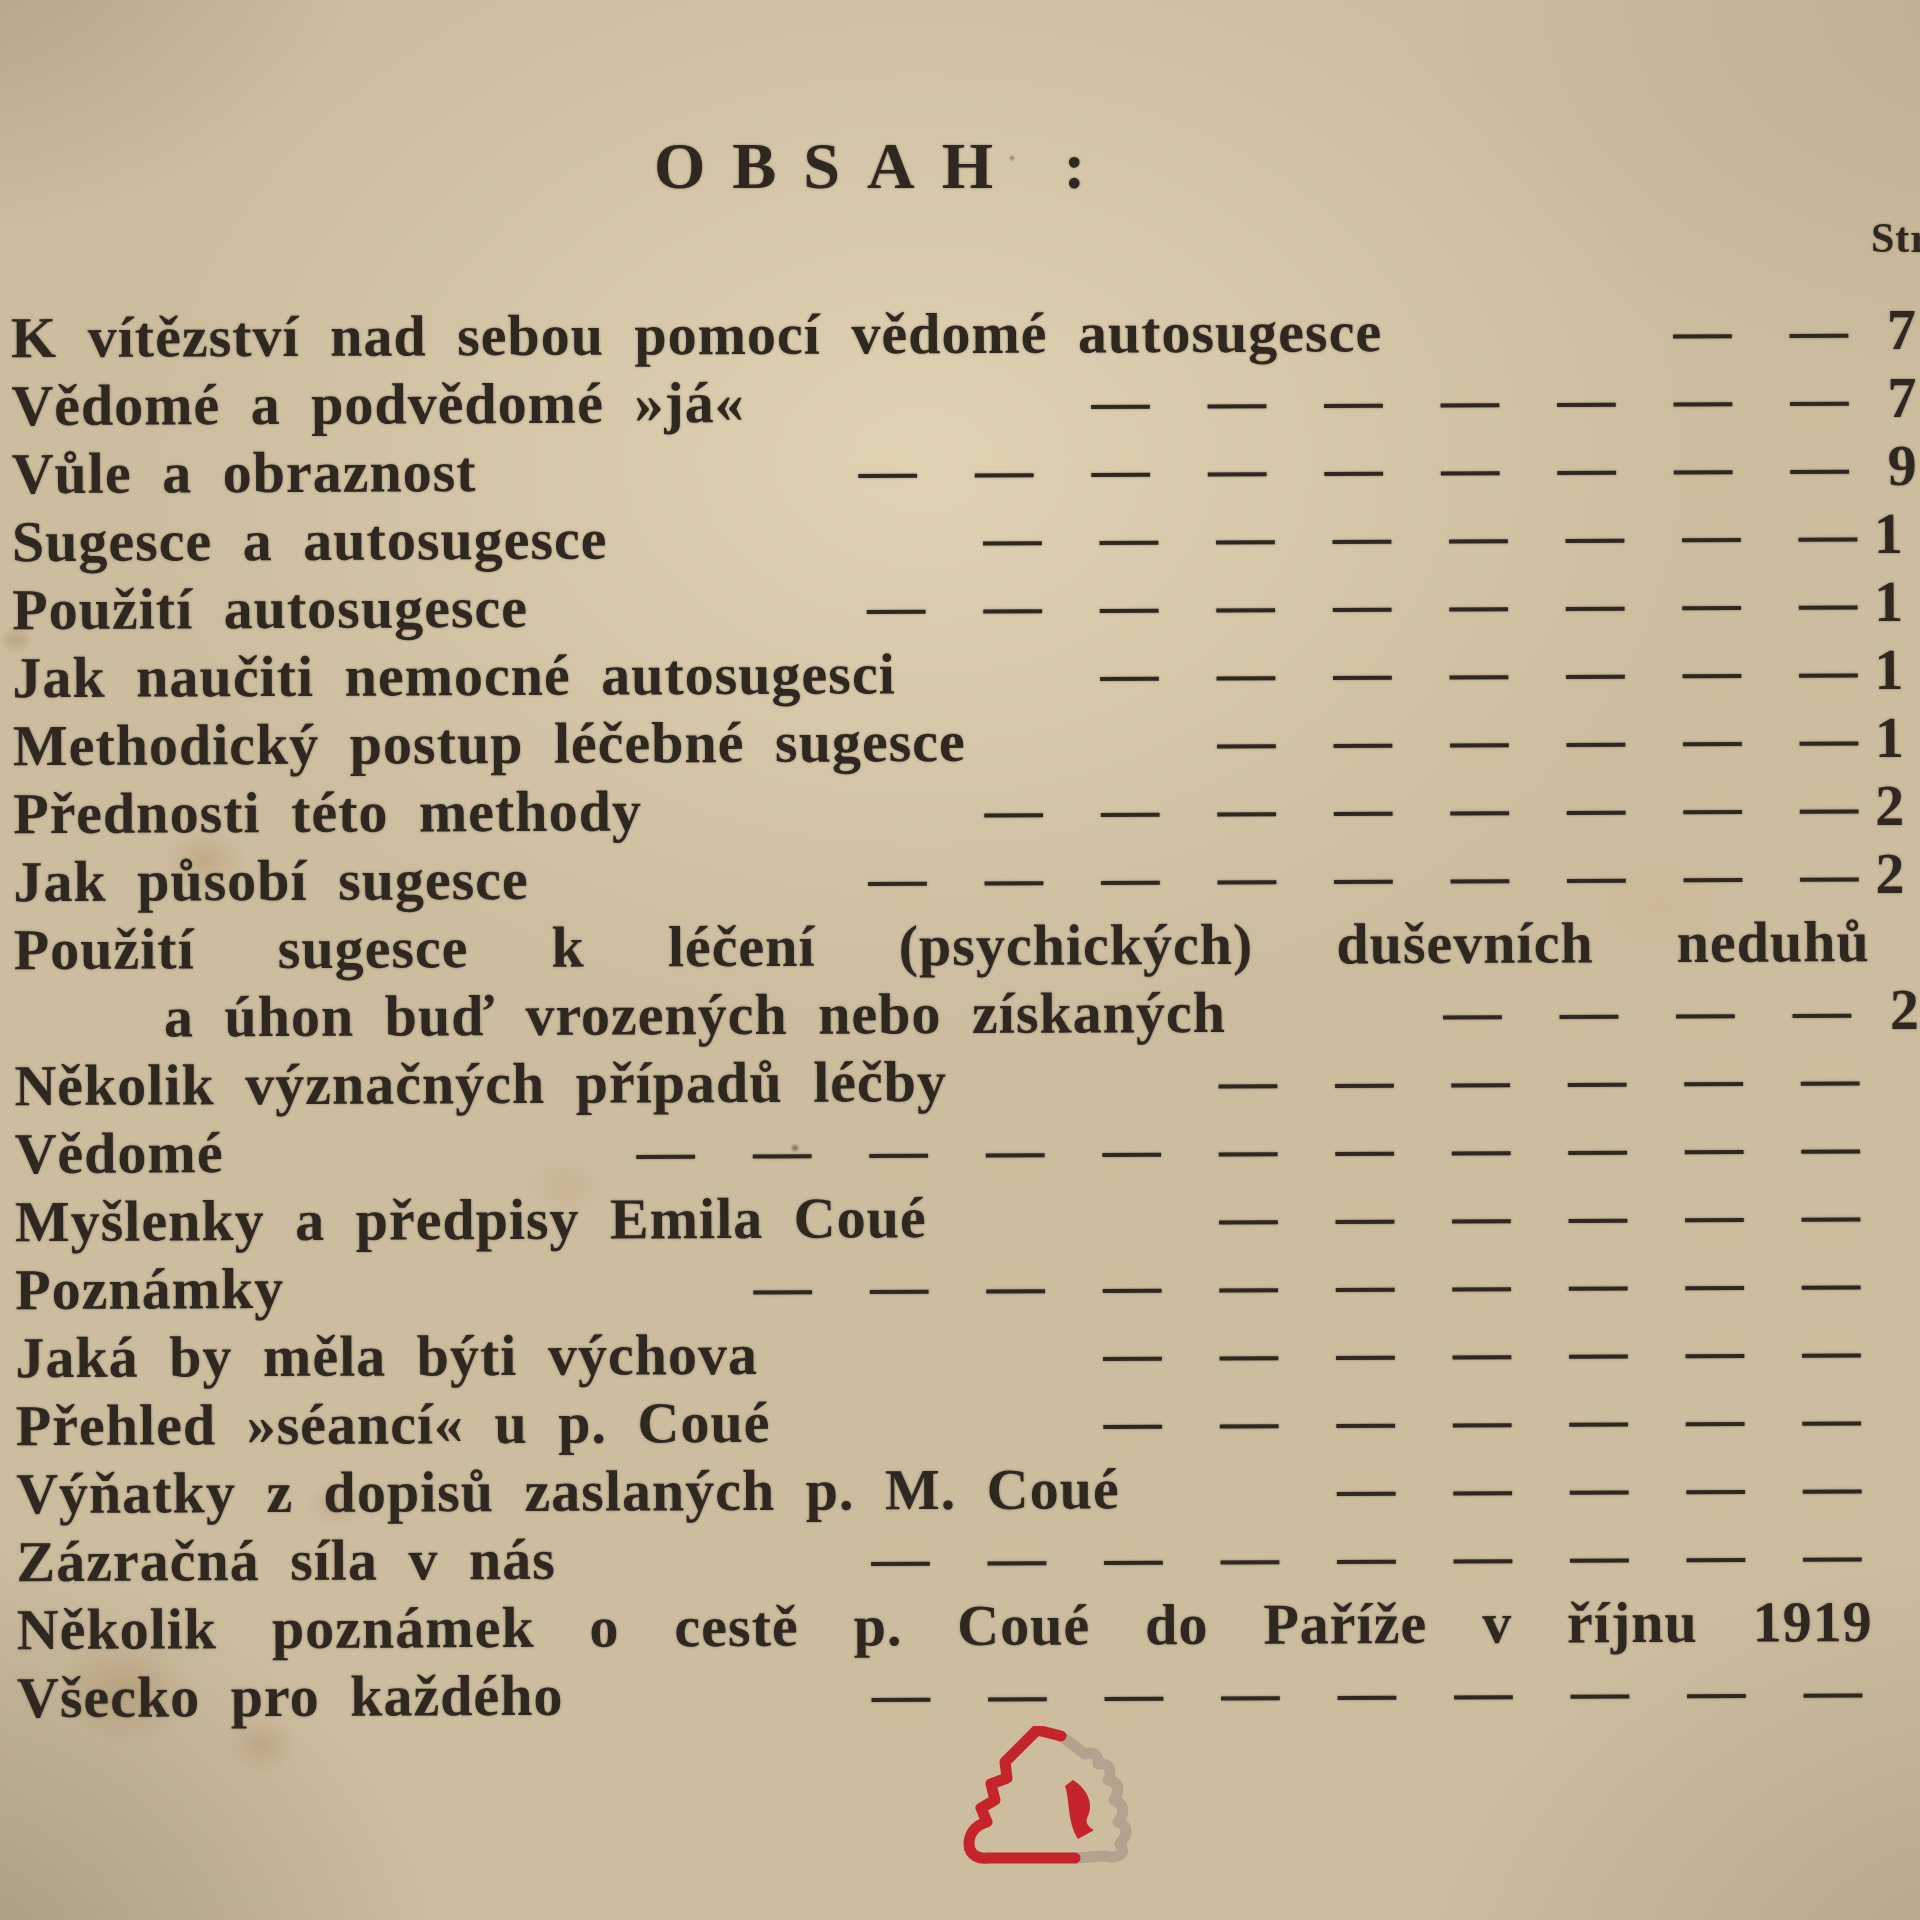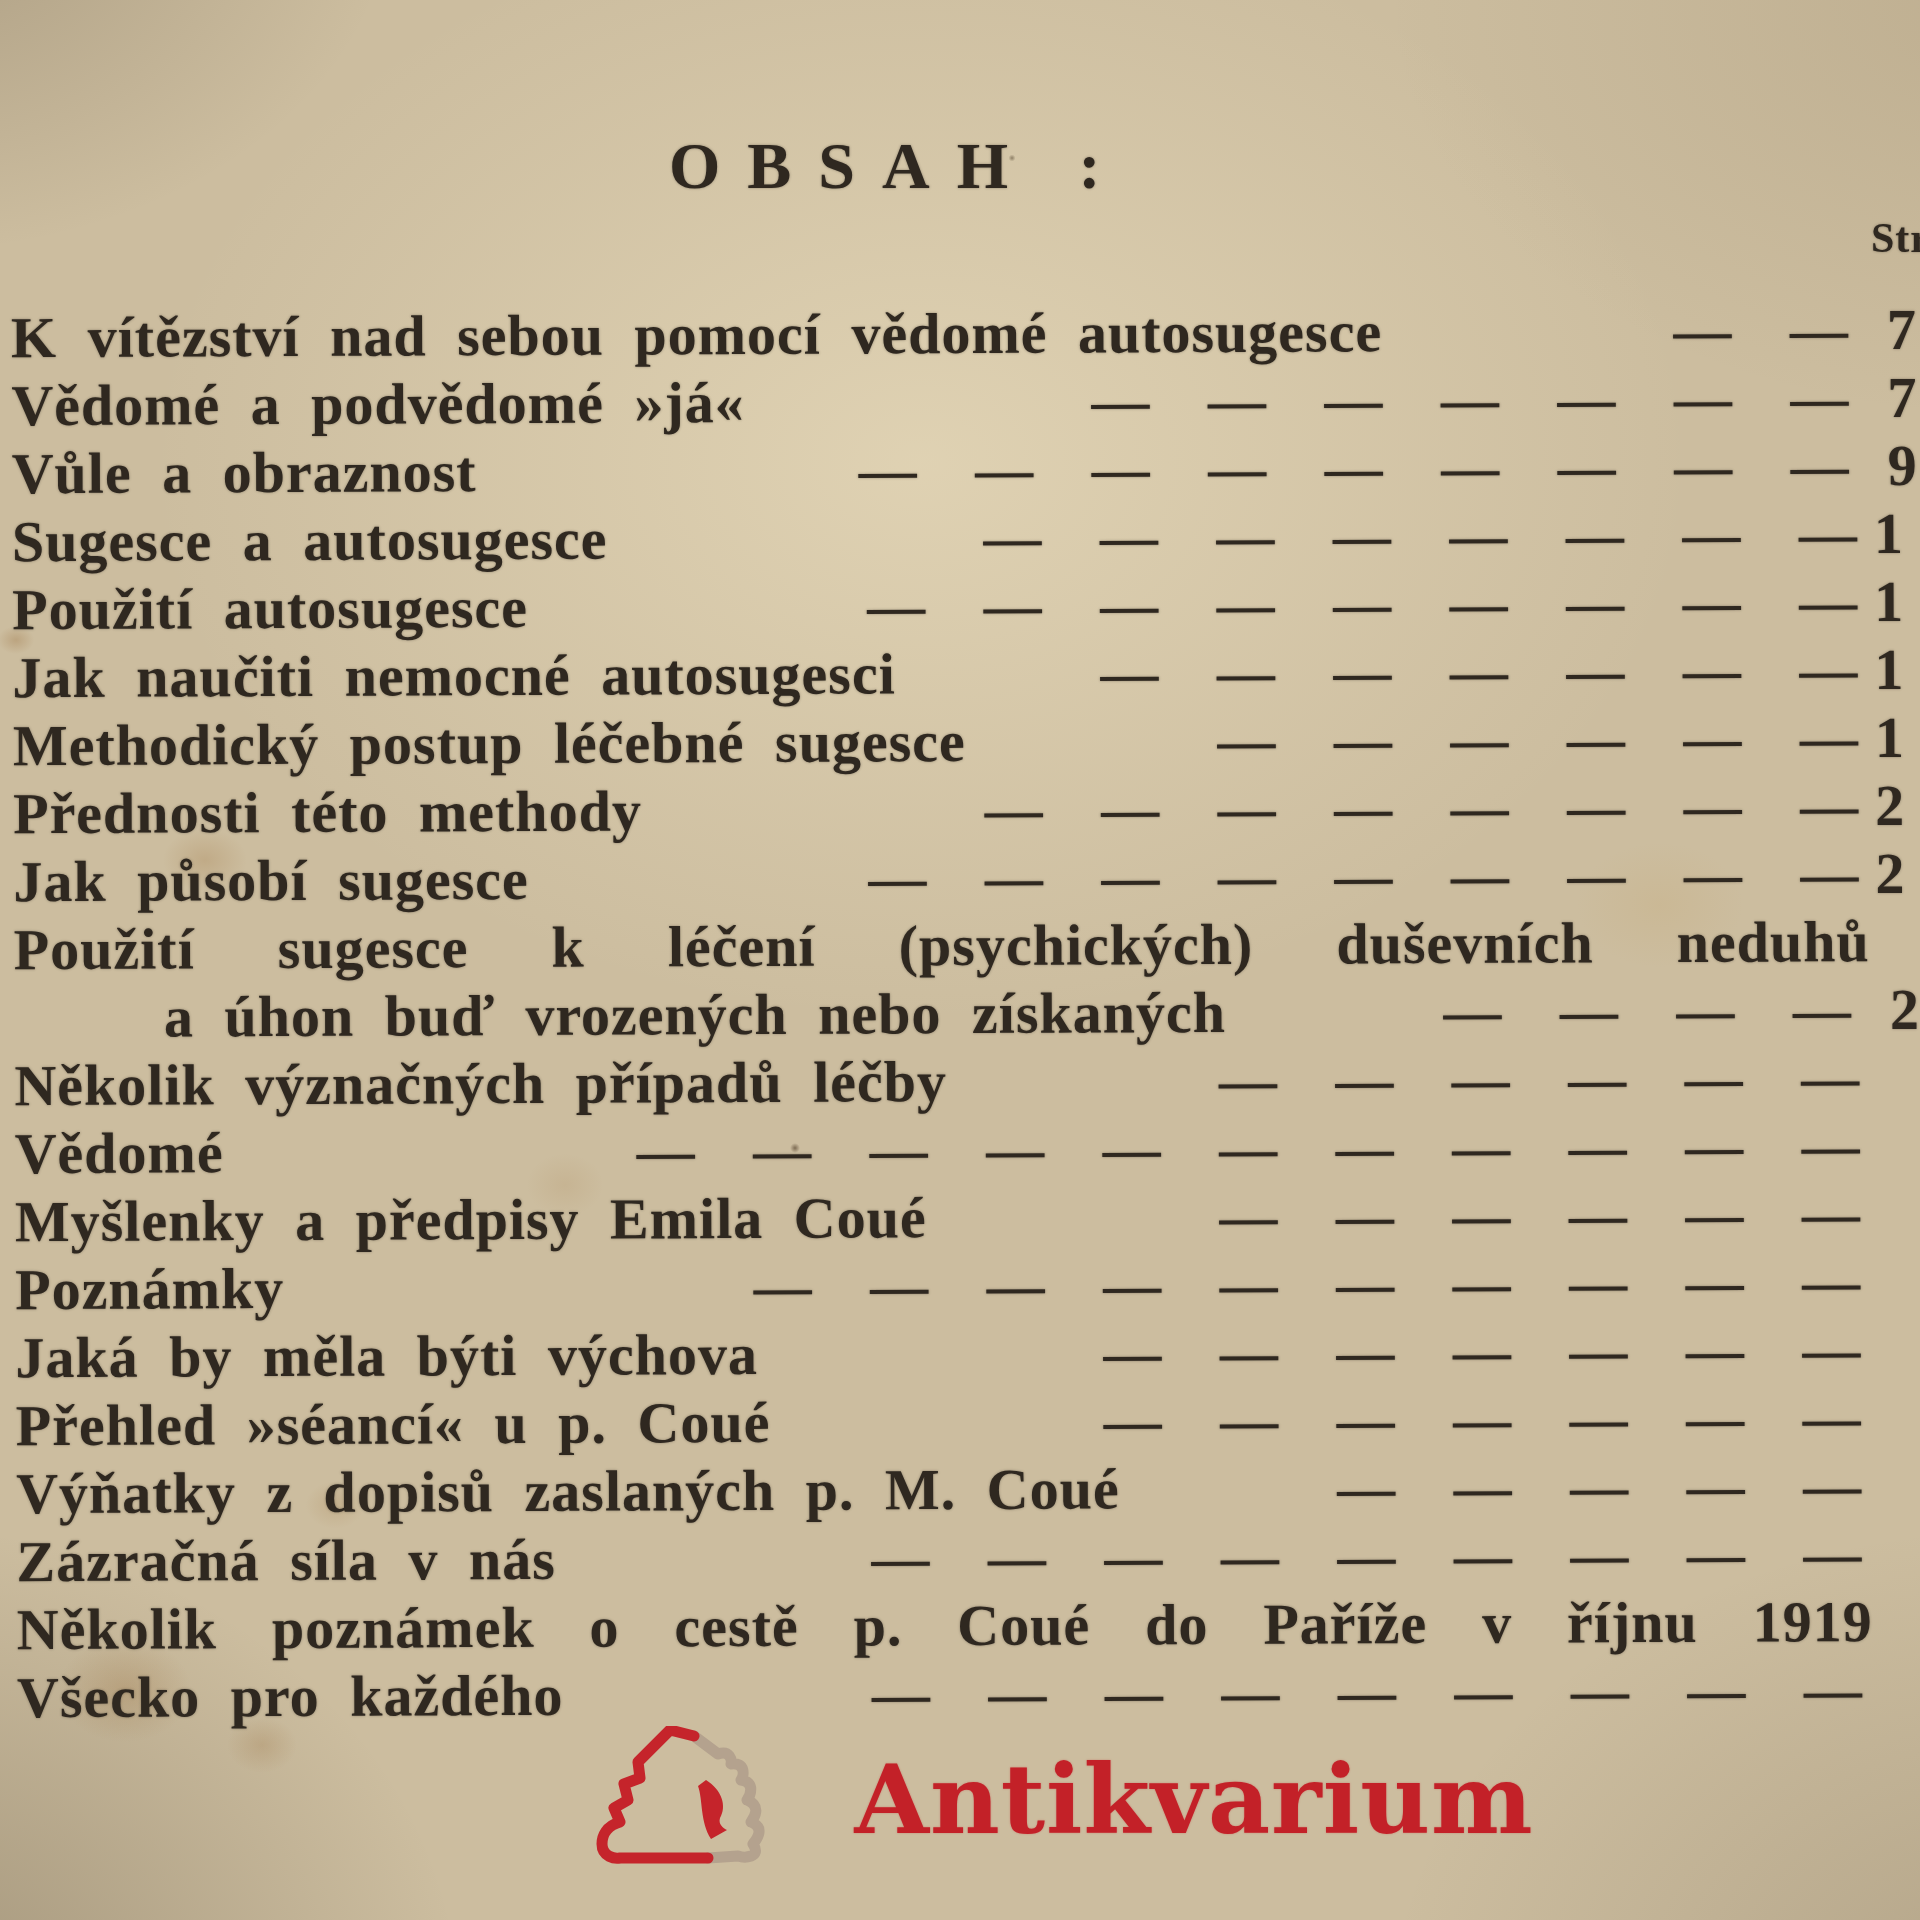--- a/index.html
+++ b/index.html
@@ -22,21 +22,21 @@
       radial-gradient(95px 75px at 125px 1690px,rgba(142,92,36,0.22), transparent 70%),
       radial-gradient(50px 40px at 262px 1745px,rgba(142,92,36,0.18), transparent 70%),
       radial-gradient(42px 34px at 335px 1505px,rgba(150,100,40,0.16), transparent 70%),
       radial-gradient(55px 45px at 565px 1185px,rgba(150,100,40,0.10), transparent 70%),
       radial-gradient(7px 7px at 795px 1148px,  rgba(60,40,20,0.55), transparent 70%),
       radial-gradient(5px 5px at 1012px 158px,  rgba(70,55,35,0.50), transparent 70%),
       radial-gradient(120px 90px at 1660px 905px,rgba(190,150,80,0.12), transparent 70%);
   }
   .ink{color:#2f2820;text-shadow:0 0 2.5px rgba(47,40,32,0.45);}
   .title{
-    position:absolute;left:669px;top:128px;
+    position:absolute;left:654px;top:128px;
     font-size:66px;font-weight:600;letter-spacing:27px;white-space:nowrap;
   }
   .strhdr{
     position:absolute;top:214px;right:-10px;
     font-size:42px;font-weight:600;letter-spacing:1px;
   }
   .toc{position:absolute;left:14px;right:0;top:300px;transform:rotate(-0.25deg);}
   .toc-row{
     display:flex;align-items:baseline;height:68px;
     font-size:58px;line-height:68px;font-weight:600;
@@ -183,14 +183,13 @@
 <div class="footer">
   <svg class="house" width="210" height="148" viewBox="0 0 210 148" fill="none">
     <path d="M104,10 L128,28 C140,24 142,34 141,38 C156,36 154,50 151,54
              C166,56 160,70 157,74 C172,80 164,92 161,96
              C176,102 166,114 163,118 C172,132 154,132 148,130 L118,132" stroke="#b4a28e" stroke-width="11" stroke-linejoin="round" stroke-linecap="round"></path>
     <path d="M104,10 L80,4 L48,36 L50,52 L34,58 L38,74 L24,82 L30,96
              C16,100 12,110 12,118 C12,131 25,133 30,132 L118,132" stroke="#c5242b" stroke-width="11" stroke-linejoin="round" stroke-linecap="round"></path>
     <path d="M116,54 C132,64 137,80 130,92 C128,98 133,102 137,104
              L121,113 C110,96 113,74 108,60 Z" fill="#c5242b"></path>
   </svg>
-  <div class="brand">Antikvarium</div>
 </div>
 
 </body></html>

